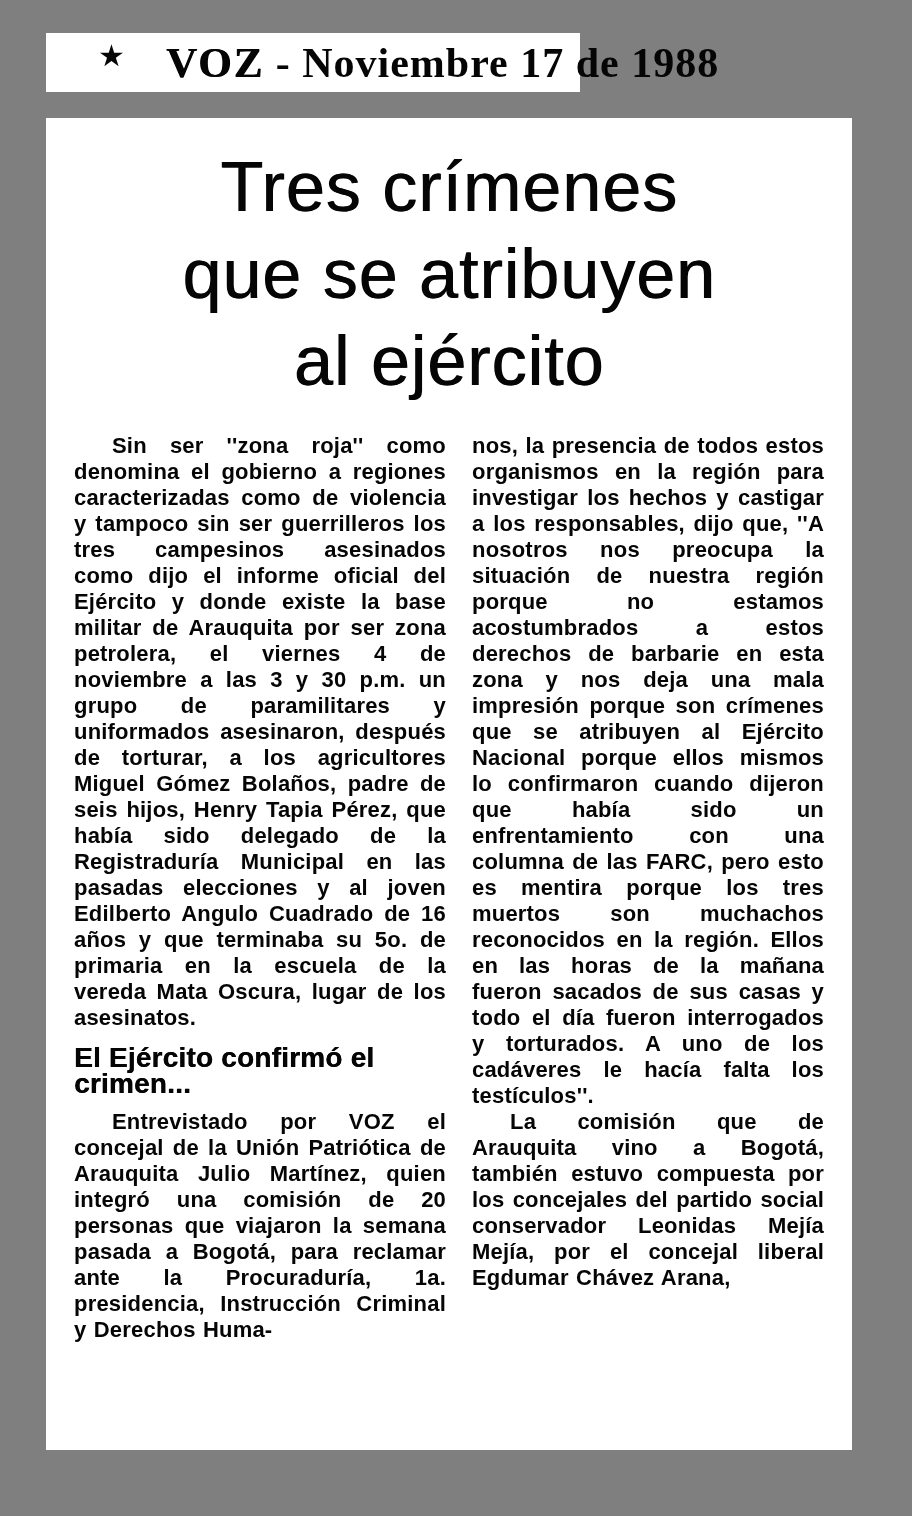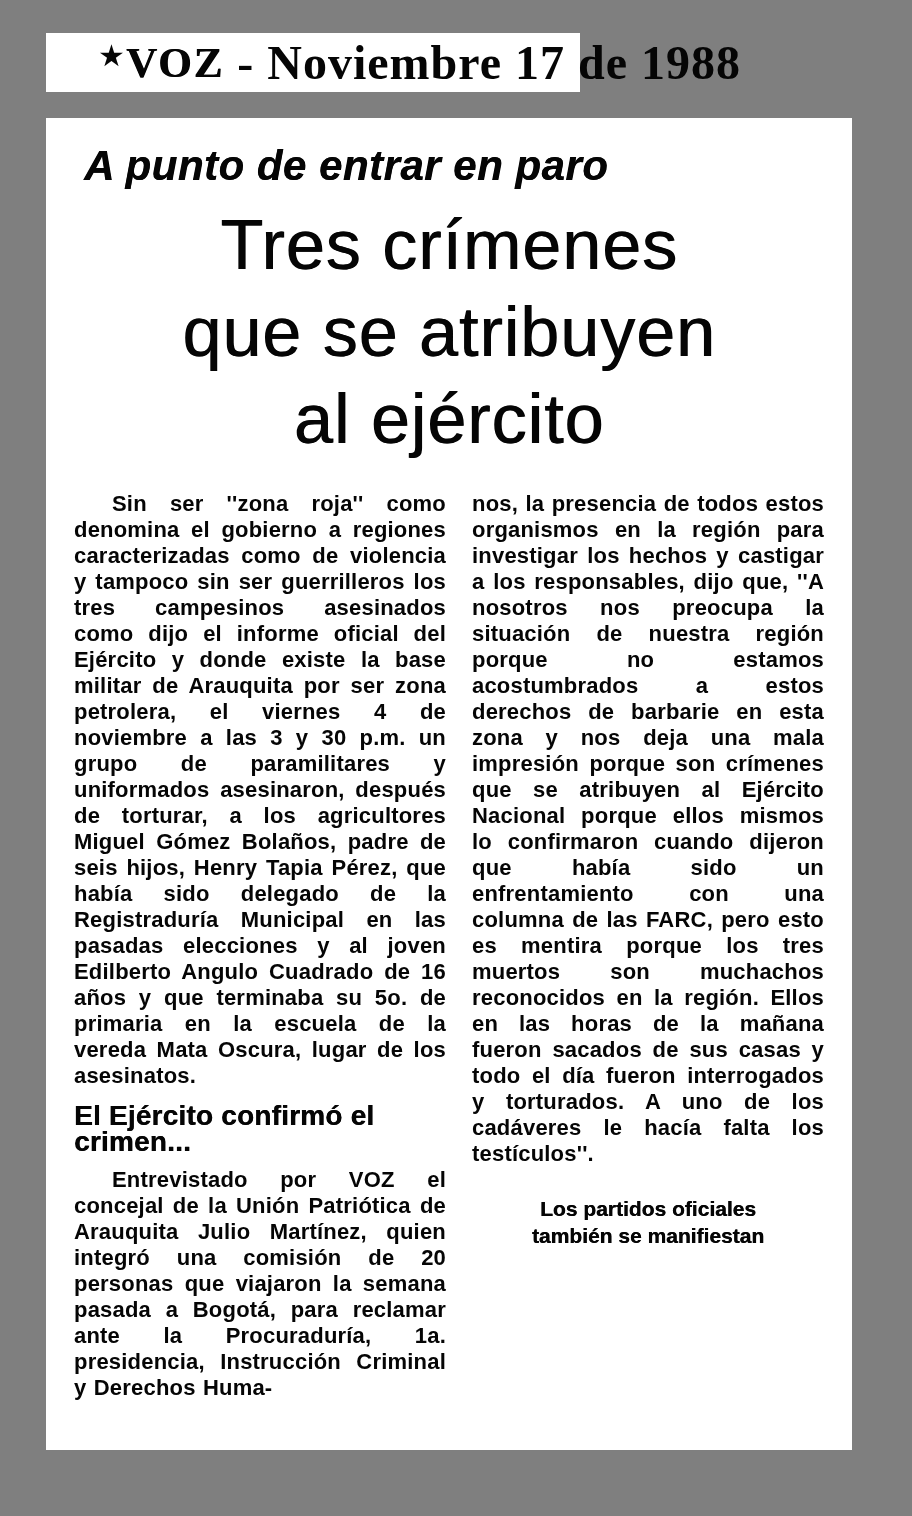--- a/index.html
+++ b/index.html
@@ -33,25 +33,26 @@
     position: relative;
     top: -7px;
     margin-right: 1px;
   }
   .masthead .voz {
     font-family: "Liberation Serif", serif;
     font-weight: 700;
     font-size: 43px;
     letter-spacing: 2px;
     text-shadow: 0.6px 0 0 currentColor;
+    margin-left: 40px;
   }
   .masthead .date {
     font-family: "Liberation Serif", serif;
     font-weight: 700;
-    font-size: 48px;
+    font-size: 42px;
     letter-spacing: 1px;
   }
 
   
   .article {
     position: absolute;
     left: 46px;
     top: 118px;
     width: 806px;
     height: 1332px;
@@ -120,30 +121,28 @@
   }
 </style>
 </head>
 <body>
 
 <div class="masthead">
   <span class="star">★</span><span class="voz">VOZ</span><span class="date"> - Noviembre 17 de 1988</span>
 </div>
 
 <div class="article">
-  <div class="kicker">A punto de entrar en paro</div>
   <h1 class="headline">Tres crímenes
 que se atribuyen
 al ejército</h1>
 
   <div class="columns">
     <div class="col-left">
       <p class="body-par indent">Sin ser ''zona roja'' como denomina el gobierno a regiones caracterizadas como de violencia y tampoco sin ser guerrilleros los tres campesinos asesinados como dijo el informe oficial del Ejército y donde existe la base militar de Arauquita por ser zona petrolera, el viernes 4 de noviembre a las 3 y 30 p.m. un grupo de paramilitares y uniformados asesinaron, después de torturar, a los agricultores Miguel Gómez Bolaños, padre de seis hijos, Henry Tapia Pérez, que había sido delegado de la Registraduría Municipal en las pasadas elecciones y al joven Edilberto Angulo Cuadrado de 16 años y que terminaba su 5o. de primaria en la escuela de la vereda Mata Oscura, lugar de los asesinatos.</p>
       <h3 class="subhead-left">El Ejército confirmó el crimen...</h3>
       <p class="body-par indent">Entrevistado por VOZ el concejal de la Unión Patriótica de Arauquita Julio Martínez, quien integró una comisión de 20 personas que viajaron la semana pasada a Bogotá, para reclamar ante la Procuraduría, 1a. presidencia, Instrucción Criminal y Derechos Huma-</p>
     </div>
     <div class="col-right">
       <p class="body-par">nos, la presencia de todos estos organismos en la región para investigar los hechos y castigar a los responsables, dijo que, ''A nosotros nos preocupa la situación de nuestra región porque no estamos acostumbrados a estos derechos de barbarie en esta zona y nos deja una mala impresión porque son crímenes que se atribuyen al Ejército Nacional porque ellos mismos lo confirmaron cuando dijeron que había sido un enfrentamiento con una columna de las FARC, pero esto es mentira porque los tres muertos son muchachos reconocidos en la región. Ellos en las horas de la mañana fueron sacados de sus casas y todo el día fueron interrogados y torturados. A uno de los cadáveres le hacía falta los testículos''.</p>
-      <h3 class="subhead-center">Los partidos oficiales
-también se manifiestan</h3>
+      <p class="body-par indent">La comisión que de Arauquita vino a Bogotá, también estuvo compuesta por los concejales del partido social conservador Leonidas Mejía Mejía, por el concejal liberal Egdumar Chávez Arana,</p>
     </div>
   </div>
 </div>
 
 </body></html>

